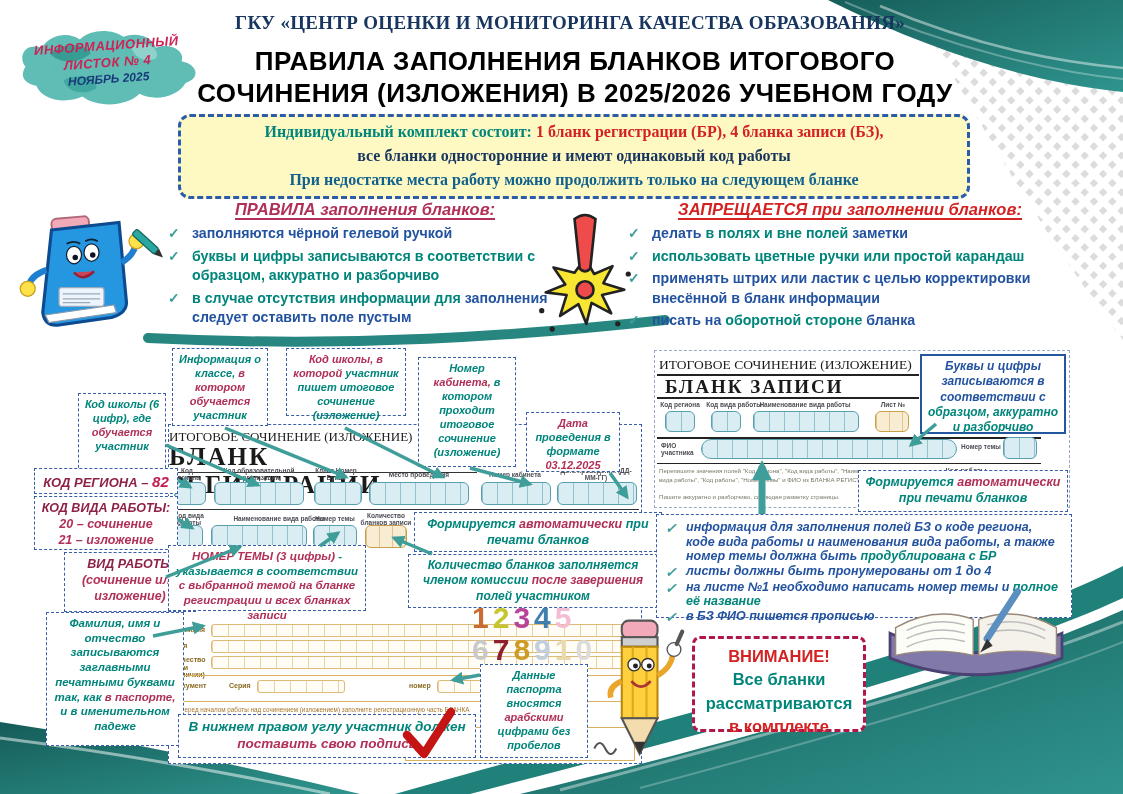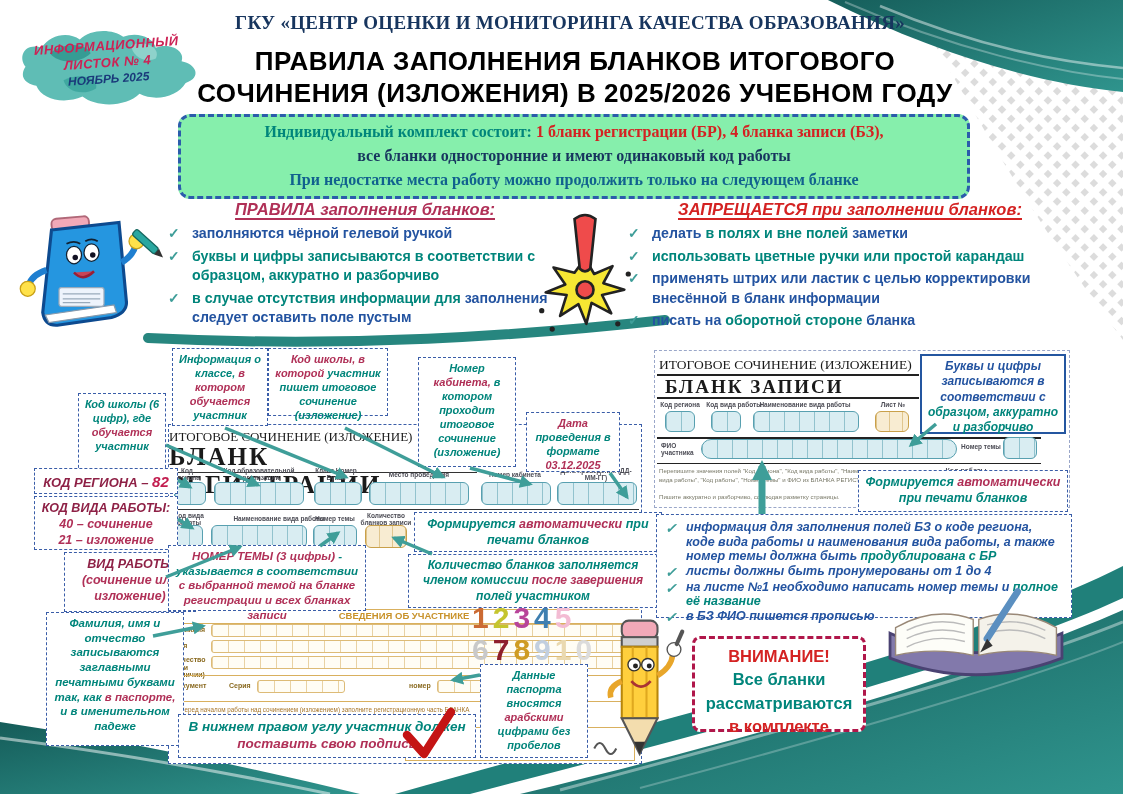--- a/index.html
+++ b/index.html
@@ -16,21 +16,21 @@
   .c-d5{color:#f3bcd3}.c-d6{color:#c9c9c9}.c-d7{color:#8e1f2c}.c-d8{color:#cf9c23}
   .c-d9{color:#c2cfdf}.c-d10{color:#ead9b0}.c-d11{color:#dcdcdc}
   
   .org{font-family:"Liberation Serif",serif;font-weight:bold;font-size:19px;color:#17355e;
        text-align:center;letter-spacing:.3px;}
   .bigtitle{font-weight:bold;font-size:26px;color:#000000;text-align:center;letter-spacing:.5px;}
   .badgetxt{font-weight:bold;font-style:italic;text-align:center;transform:rotate(-4deg);}
   .badgetxt .b1{font-size:13px;color:#cc2255;letter-spacing:.5px;line-height:1.3;}
   .badgetxt .b3{font-size:12px;color:#1a3a7a;line-height:1.3;}
   
-  .kit{border:3px dashed #2b5cab;border-radius:12px;background:#86efac;text-align:center;
+  .kit{border:3px dashed #2b5cab;border-radius:12px;background:#fef9c3;text-align:center;
        font-family:"Liberation Serif",serif;font-weight:bold;font-size:16px;line-height:24px;padding-top:3px;}
   
   .coltitle{font-weight:bold;font-style:italic;font-size:16.5px;text-align:center;}
   .coltitle span{border-bottom:2px solid currentColor;}
   .rli{display:flex;gap:10px;margin-bottom:3px;font-weight:bold;font-size:14.2px;line-height:1.38;}
   .chk{color:#3f9e99;font-size:14px;flex:0 0 14px;}
   
   .co{position:absolute;background:#fff;border:1.6px dashed #3a5da8;padding:3px 4px;
       font-weight:bold;font-style:italic;text-align:center;font-size:11px;line-height:1.28;
       z-index:40;color:#00857b;box-sizing:border-box;}
@@ -165,22 +165,20 @@
     <div class="rfl" style="left:142px;top:90px;width:48px;">Номер темы</div>
     <div class="rfl" style="left:190px;top:87px;width:54px;">Количество бланков записи</div>
     <div class="rfl" style="left:260px;top:88px;width:150px;font-size:7px;">Код работы</div>
     <div class="abs" style="left:245px;top:112px;width:222px;border-top:1.6px dotted #999;"></div>
 
     <div class="bluef" style="left:4px;top:100px;width:30px;height:23px;"></div>
     <div class="bluef" style="left:42px;top:100px;width:96px;height:23px;"></div>
     <div class="bluef" style="left:144px;top:100px;width:44px;height:23px;"></div>
     <div class="goldf" style="left:196px;top:100px;width:42px;height:23px;"></div>
 
-    <div class="abs" style="left:0;top:184px;width:470px;height:13px;border-top:1px solid #d9b05e;border-bottom:1px solid #d9b05e;
-                text-align:center;font-size:9.5px;font-weight:bold;color:#c8922a;">СВЕДЕНИЯ ОБ УЧАСТНИКЕ</div>
 
     <div class="goldlbl" style="left:4px;top:201px;">Фамилия</div>
     <div class="goldstrip" style="left:42px;top:199px;width:424px;"></div>
     <div class="goldlbl" style="left:4px;top:217px;">Имя</div>
     <div class="goldstrip" style="left:42px;top:215px;width:424px;"></div>
     <div class="goldlbl" style="left:4px;top:231px;width:38px;">Отчество (при наличии)</div>
     <div class="goldstrip" style="left:42px;top:231px;width:424px;"></div>
 
     <div class="abs" style="left:0;top:250px;width:470px;border-top:1px solid #d9b05e;"></div>
     <div class="goldlbl" style="left:4px;top:257px;">Документ</div>
@@ -219,28 +217,28 @@
     <div class="bluef" style="left:348px;top:86px;width:34px;height:22px;"></div>
     <div class="abs" style="left:2px;top:112px;width:384px;border-top:1.5px solid #222;"></div>
 
     <div class="bzfine" style="left:4px;top:116px;width:230px;">Перепишите значения полей "Код региона", "Код вида работы", "Наименование вида работы", "Код работы", "Номер темы" и ФИО из БЛАНКА РЕГИСТРАЦИИ.</div>
     <div class="bzfine" style="left:4px;top:142px;width:230px;">Пишите аккуратно и разборчиво, соблюдая разметку страницы.</div>
     <div class="rfl" style="left:256px;top:116px;width:110px;font-size:7px;">Код работы</div>
     <div class="abs" style="left:258px;top:134px;width:110px;border-top:1.5px dotted #999;"></div>
   </div>
 
   <div class="co" style="left:172px;top:348px;width:96px;height:78px;"><span class="c-teal">Информация о классе,</span><span class="c-crim"> в котором обучается</span><span class="c-teal"> участник</span></div>
-  <div class="co" style="left:268px;top:348px;width:120px;height:68px;"><span class="c-crim">Код школы, в которой </span><span class="c-teal">участник</span><span class="c-teal"> пишет итоговое сочинение (изложение)</span></div>
+  <div class="co" style="left:286px;top:348px;width:120px;height:68px;"><span class="c-crim">Код школы, в которой </span><span class="c-teal">участник</span><span class="c-teal"> пишет итоговое сочинение (изложение)</span></div>
   <div class="co" style="left:78px;top:393px;width:88px;height:80px;"><span class="c-teal">Код школы (6 цифр), где </span><span class="c-crim">обучается</span><span class="c-teal"> участник</span></div>
   <div class="co" style="left:418px;top:357px;width:98px;height:110px;"><span class="c-teal">Номер </span><span class="c-crim">кабинета,</span><span class="c-teal"> в котором проходит итоговое сочинение (изложение)</span></div>
   <div class="co" style="left:526px;top:412px;width:94px;height:60px;"><span class="c-crim">Дата</span><span class="c-teal"> проведения в формате </span><span class="c-crim">03.12.2025</span></div>
   <div class="co" style="left:34px;top:468px;width:144px;height:26px;font-size:13px;line-height:1.3;"><span class="c-darkred">КОД РЕГИОНА – </span><span class="c-crimbig">82</span></div>
   <div class="co" style="left:34px;top:496px;width:144px;height:54px;font-size:12.5px;">
     <div><span class="c-darkred">КОД ВИДА РАБОТЫ:</span></div>
-    <div><span class="c-crim">40 – сочинение</span></div>
+    <div><span class="c-crim">20 – сочинение</span></div>
     <div><span class="c-crim">21 – изложение</span></div>
   </div>
   <div class="co" style="left:34px;top:552px;width:132px;height:60px;font-size:12.5px;margin-left:30px;">
     <div><span class="c-darkred">ВИД РАБОТЫ</span></div>
     <div><span class="c-crim">(сочинение или изложение)</span></div>
   </div>
   <div class="co" style="left:168px;top:545px;width:198px;height:66px;font-size:11.5px;"><span class="c-crim">НОМЕР ТЕМЫ (3 цифры)</span><span class="c-teal">  -  указывается в соответствии </span><span class="c-crim">с выбранной темой на бланке регистрации и всех бланках записи</span></div>
   <div class="co" style="left:414px;top:512px;width:248px;height:40px;font-size:12.5px;"><span class="c-teal">Формируется </span><span class="c-crim">автоматически</span><span class="c-teal"> при печати бланков</span></div>
   <div class="co" style="left:408px;top:554px;width:250px;height:54px;font-size:12px;"><span class="c-teal">Количество бланков заполняется членом комиссии </span><span class="c-crim">после завершения</span><span class="c-teal"> полей участником</span></div>
   <div class="co" style="left:46px;top:612px;width:138px;height:134px;font-size:11.5px;"><span class="c-teal">Фамилия, имя и отчество записываются заглавными печатными буквами так, как </span><span class="c-crim">в паспорте,</span><span class="c-teal"> и в именительном падеже</span></div>

